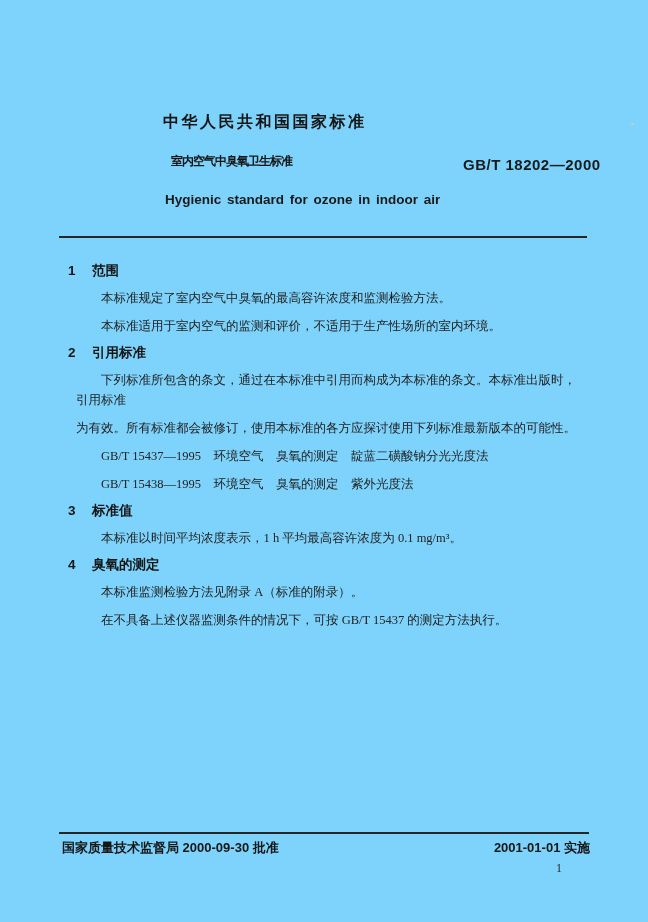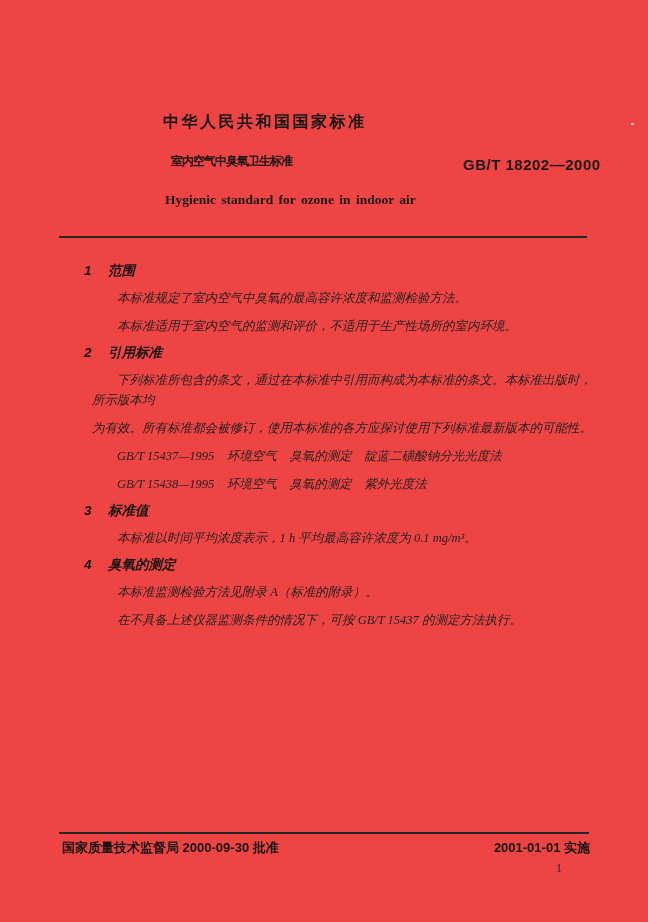--- a/index.html
+++ b/index.html
@@ -4,21 +4,21 @@
 <style>
   html, body {
     margin: 0;
     padding: 0;
     background: #ffffff;
   }
   .page {
     position: relative;
     width: 648px;
     height: 922px;
-    background: #ef4444;
+    background: #7dd3fc;
     color: #1f1f1f;
     font-family: "Liberation Serif", serif;
     overflow: hidden;
   }
 
   
   .org-line {
     position: absolute;
     top: 112px;
     left: 163px;
@@ -48,46 +48,45 @@
     font-weight: bold;
     font-size: 15px;
     letter-spacing: 0.5px;
     color: #1a1a1a;
     white-space: nowrap;
   }
   .title-en {
     position: absolute;
     top: 192px;
     left: 165px;
-    font-family: Liberation Serif, serif;
+    font-family: Liberation Sans, sans-serif;
     font-weight: bold;
     font-size: 13.5px;
     word-spacing: 2px;
     color: #1a1a1a;
     white-space: nowrap;
   }
   .rule {
     position: absolute;
     background: #262626;
     height: 2px;
   }
   .top-rule   { top: 236px; left: 59px; width: 528px; }
   .footer-rule{ top: 832px; left: 59px; width: 530px; }
 
   
   .content {
     position: absolute;
     top: 248px;
-    left: 84px;
+    left: 68px;
     width: 522px;
     padding-top: 6px;
     font-size: 12.5px;
     line-height: 20px;
     color: #222222;
-    font-style: italic;
   }
   .sec-h {
     font-family: "Liberation Sans", sans-serif;
     font-weight: bold;
     font-size: 13.5px;
     line-height: 18px;
     margin: 8px 0 5px 0;
     color: #161616;
   }
   .sec-num { display: inline-block; min-width: 14px; margin-right: 10px; }
@@ -149,21 +148,21 @@
         <span class="sec-num">1</span><span class="sec-title">范围</span>
       </h2>
       <p class="bodyline indent">本标准规定了室内空气中臭氧的最高容许浓度和监测检验方法。</p>
       <p class="bodyline indent">本标准适用于室内空气的监测和评价，不适用于生产性场所的室内环境。</p>
     </section>
 
     <section>
       <h2 class="sec-h">
         <span class="sec-num">2</span><span class="sec-title">引用标准</span>
       </h2>
-      <p class="bodyline indent">下列标准所包含的条文，通过在本标准中引用而构成为本标准的条文。本标准出版时，所示版本均</p>
+      <p class="bodyline indent">下列标准所包含的条文，通过在本标准中引用而构成为本标准的条文。本标准出版时，引用标准</p>
       <p class="bodyline">为有效。所有标准都会被修订，使用本标准的各方应探讨使用下列标准最新版本的可能性。</p>
       <p class="bodyline indent">GB/T 15437—1995　环境空气　臭氧的测定　靛蓝二磺酸钠分光光度法</p>
       <p class="bodyline indent">GB/T 15438—1995　环境空气　臭氧的测定　紫外光度法</p>
     </section>
 
     <section>
       <h2 class="sec-h">
         <span class="sec-num">3</span><span class="sec-title">标准值</span>
       </h2>
       <p class="bodyline indent">本标准以时间平均浓度表示，1 h 平均最高容许浓度为 0.1 mg/m³。</p>

